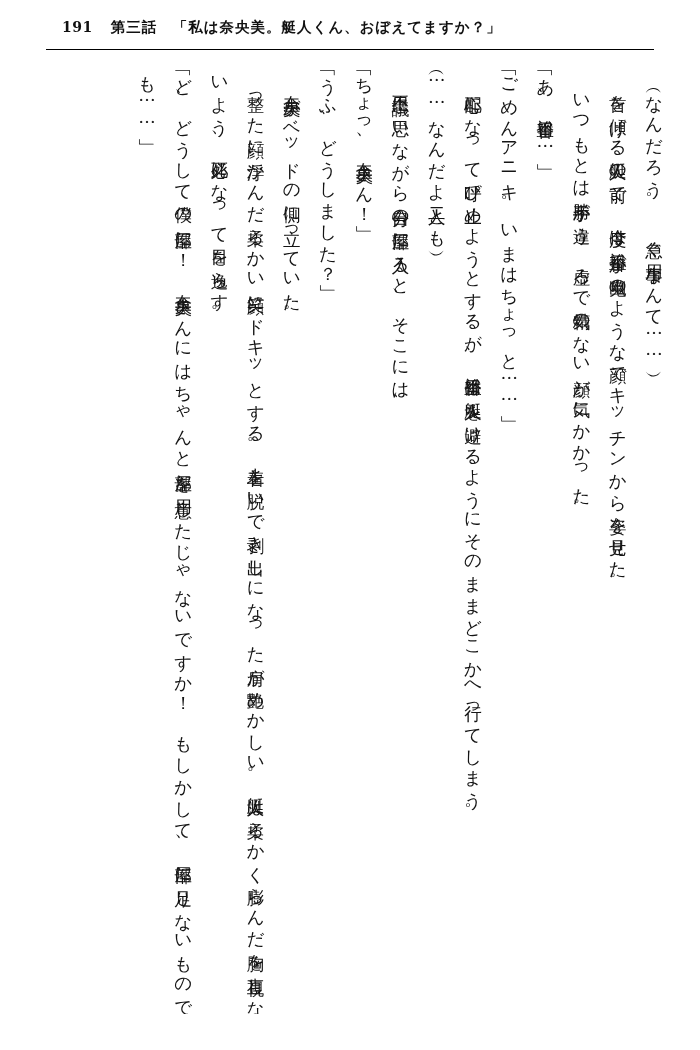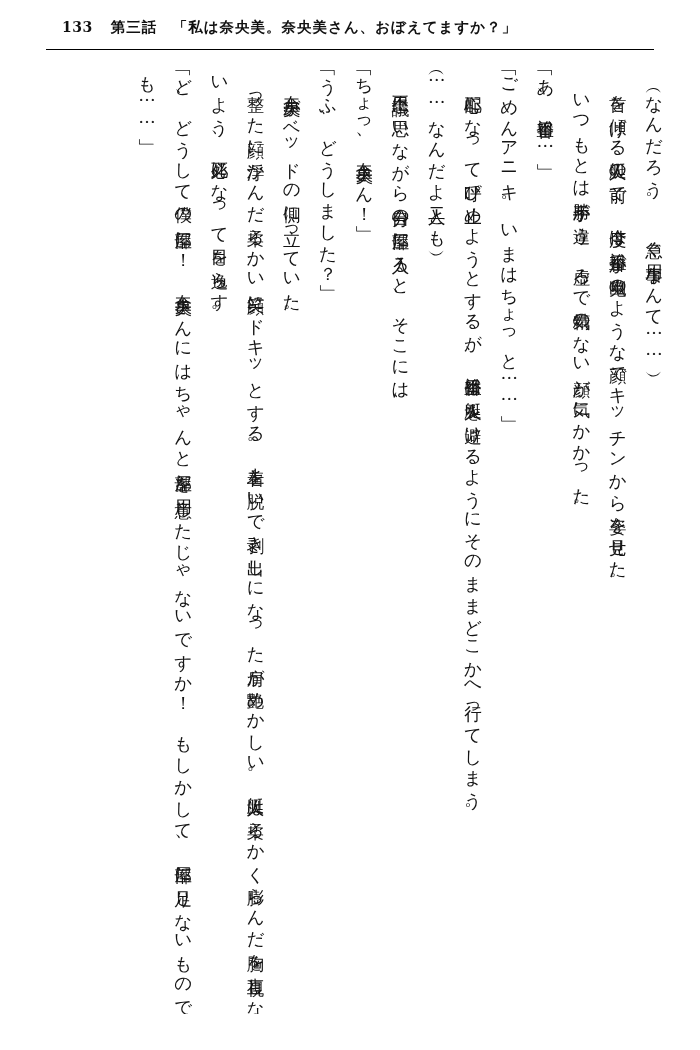--- a/index.html
+++ b/index.html
@@ -80,22 +80,22 @@
   .vtext p.ind {
     text-indent: 1em;
   }
 </style>
 </head>
 <body>
 
 <div class="page">
 
   <div class="header">
-    <div class="page-number">133</div>
-    <div class="chapter-title">第三話　「私は奈央美。奈央美さん、おぼえてますか？」</div>
+    <div class="page-number">191</div>
+    <div class="chapter-title">第三話　「私は奈央美。艇人くん、おぼえてますか？」</div>
   </div>
   <hr class="header-rule">
 
   <div class="body-area">
     <div class="vtext">
       <p class="ind">（なんだろう。　急ぐ用事なんて……）</p>
       <p class="ind">首を傾げる艇人の前で、今度は裕香里が幽鬼のような顔でキッチンから姿を見せた。</p>
       <p class="ind">いつもとは勝手が違う、虚ろで精気のない顔が気にかかった。</p>
       <p>「あ、裕香里……」</p>
       <p>「ごめんアニキ。いまはちょっと……」</p>

